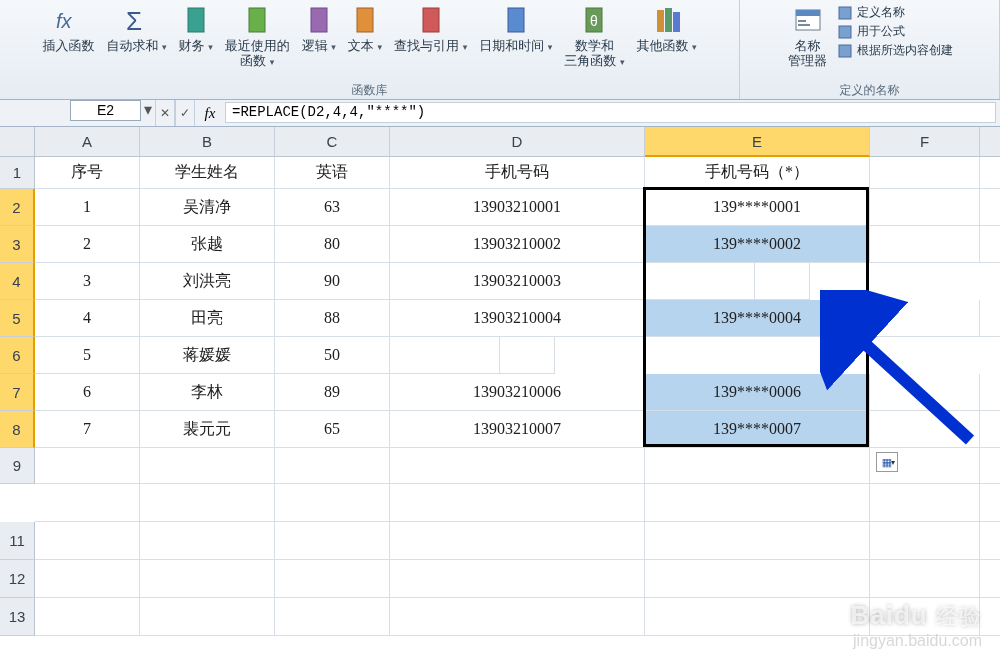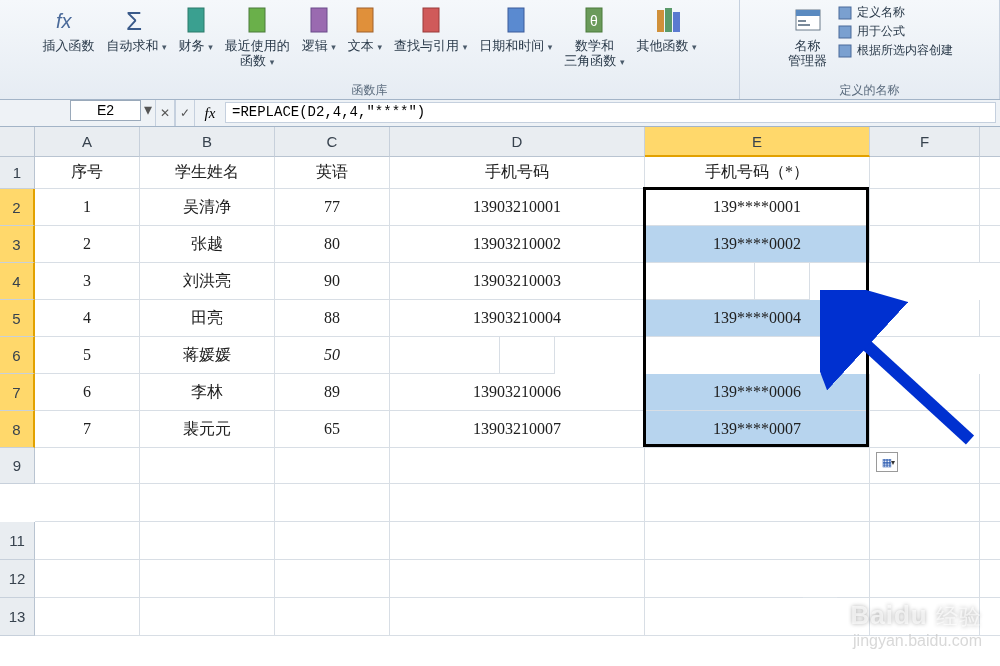--- a/index.html
+++ b/index.html
@@ -213,21 +213,21 @@
         <div class="cell" style="width: 135px; height: 32px;">学生姓名</div>
         <div class="cell" style="width: 115px; height: 32px;">英语</div>
         <div class="cell" style="width: 255px; height: 32px;">手机号码</div>
         <div class="cell" style="width: 225px; height: 32px;">手机号码（*）</div>
         <div class="cell" style="width: 110px; height: 32px;"></div>
         <div class="cell" style="width: 55px; height: 32px;"></div>
       </div>
       <div class="cellrow">
         <div class="cell" style="width: 105px; height: 37px;">1</div>
         <div class="cell" style="width: 135px; height: 37px;">吴清净</div>
-        <div class="cell" style="width: 115px; height: 37px;">77</div>
+        <div class="cell" style="width: 115px; height: 37px;">63</div>
         <div class="cell" style="width: 255px; height: 37px;">13903210001</div>
         <div class="cell" style="width: 225px; height: 37px;">139****0001</div>
         <div class="cell" style="width: 110px; height: 37px;"></div>
         <div class="cell" style="width: 55px; height: 37px;"></div>
       </div>
       <div class="cellrow">
         <div class="cell" style="width: 105px; height: 37px;">2</div>
         <div class="cell" style="width: 135px; height: 37px;">张越</div>
         <div class="cell" style="width: 115px; height: 37px;">80</div>
         <div class="cell" style="width: 255px; height: 37px;">13903210002</div>
@@ -248,21 +248,21 @@
         <div class="cell" style="width: 135px; height: 37px;">田亮</div>
         <div class="cell" style="width: 115px; height: 37px;">88</div>
         <div class="cell" style="width: 255px; height: 37px;">13903210004</div>
         <div class="cell sel" style="width: 225px; height: 37px;">139****0004</div>
         <div class="cell" style="width: 110px; height: 37px;"></div>
         <div class="cell" style="width: 55px; height: 37px;"></div>
       </div>
       <div class="cellrow">
         <div class="cell" style="width: 105px; height: 37px;">5</div>
         <div class="cell" style="width: 135px; height: 37px;">蒋媛媛</div>
-        <div class="cell" style="width: 115px; height: 37px; font-style: italic;">50</div>
+        <div class="cell" style="width: 115px; height: 37px;">50</div>
         <div class="cell" style="width: 110px; height: 37px;"></div>
         <div class="cell" style="width: 55px; height: 37px;"></div>
       </div>
       <div class="cellrow">
         <div class="cell" style="width: 105px; height: 37px;">6</div>
         <div class="cell" style="width: 135px; height: 37px;">李林</div>
         <div class="cell" style="width: 115px; height: 37px;">89</div>
         <div class="cell" style="width: 255px; height: 37px;">13903210006</div>
         <div class="cell sel" style="width: 225px; height: 37px;">139****0006</div>
         <div class="cell" style="width: 110px; height: 37px;"></div>

